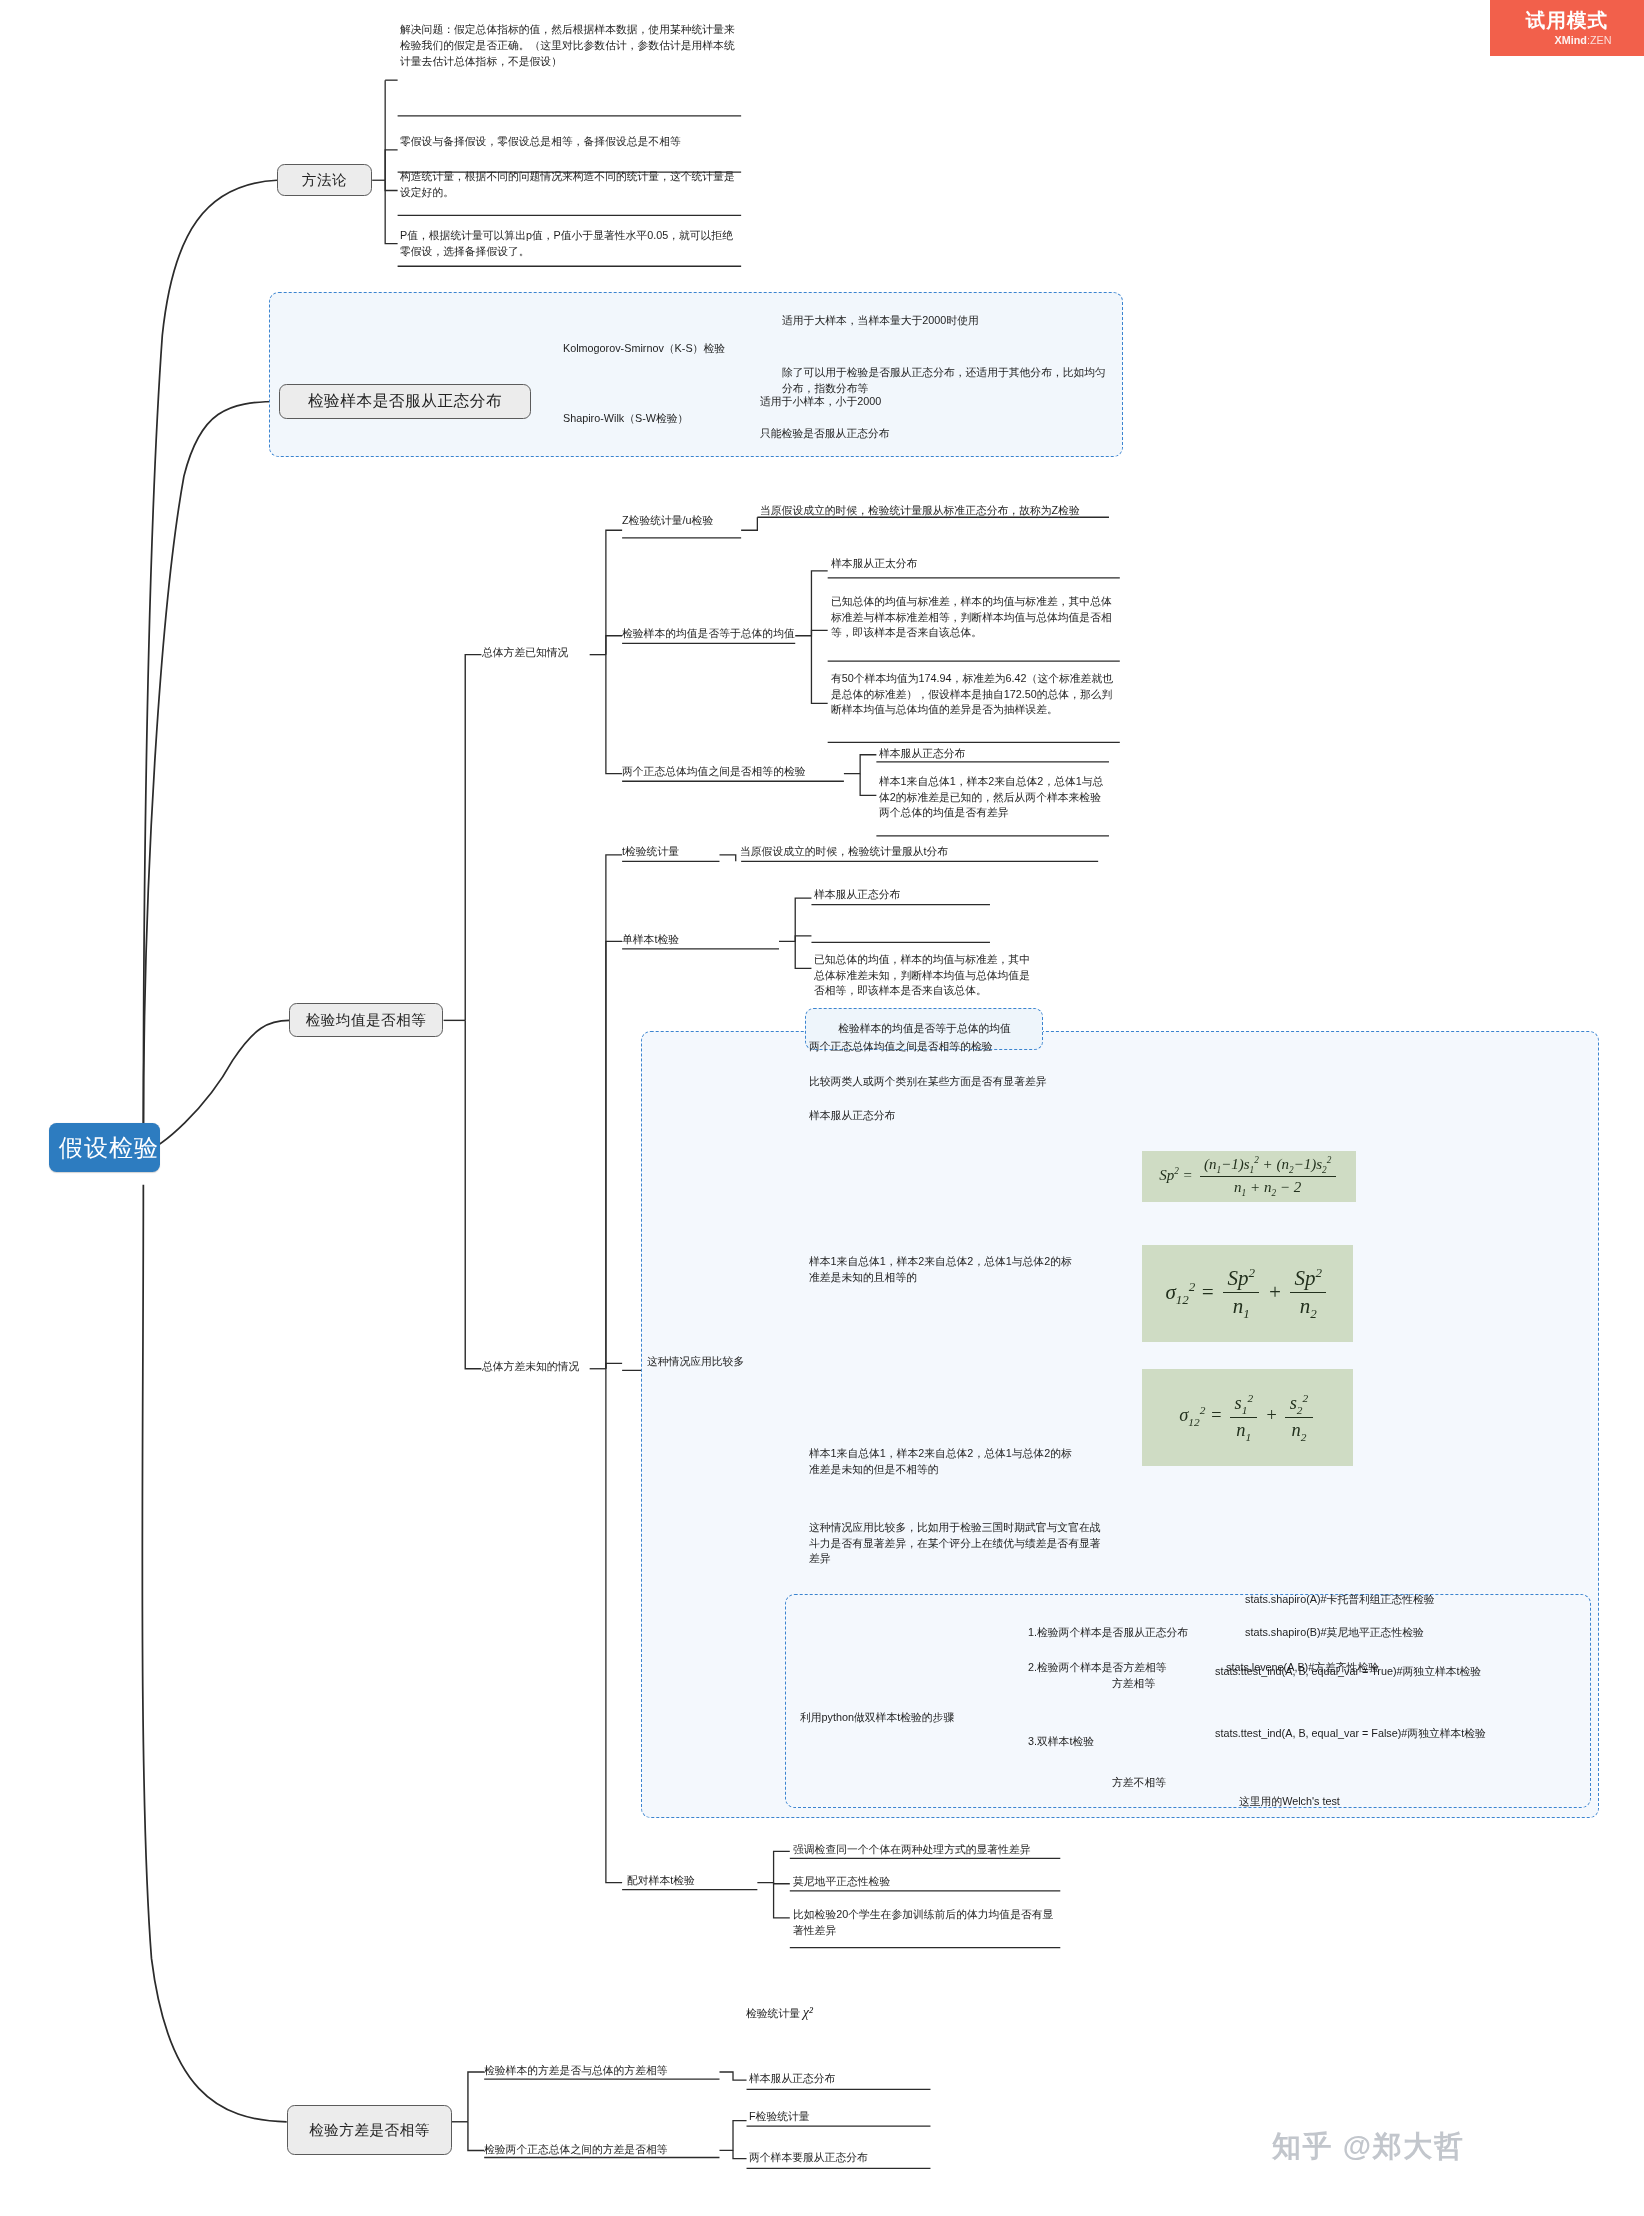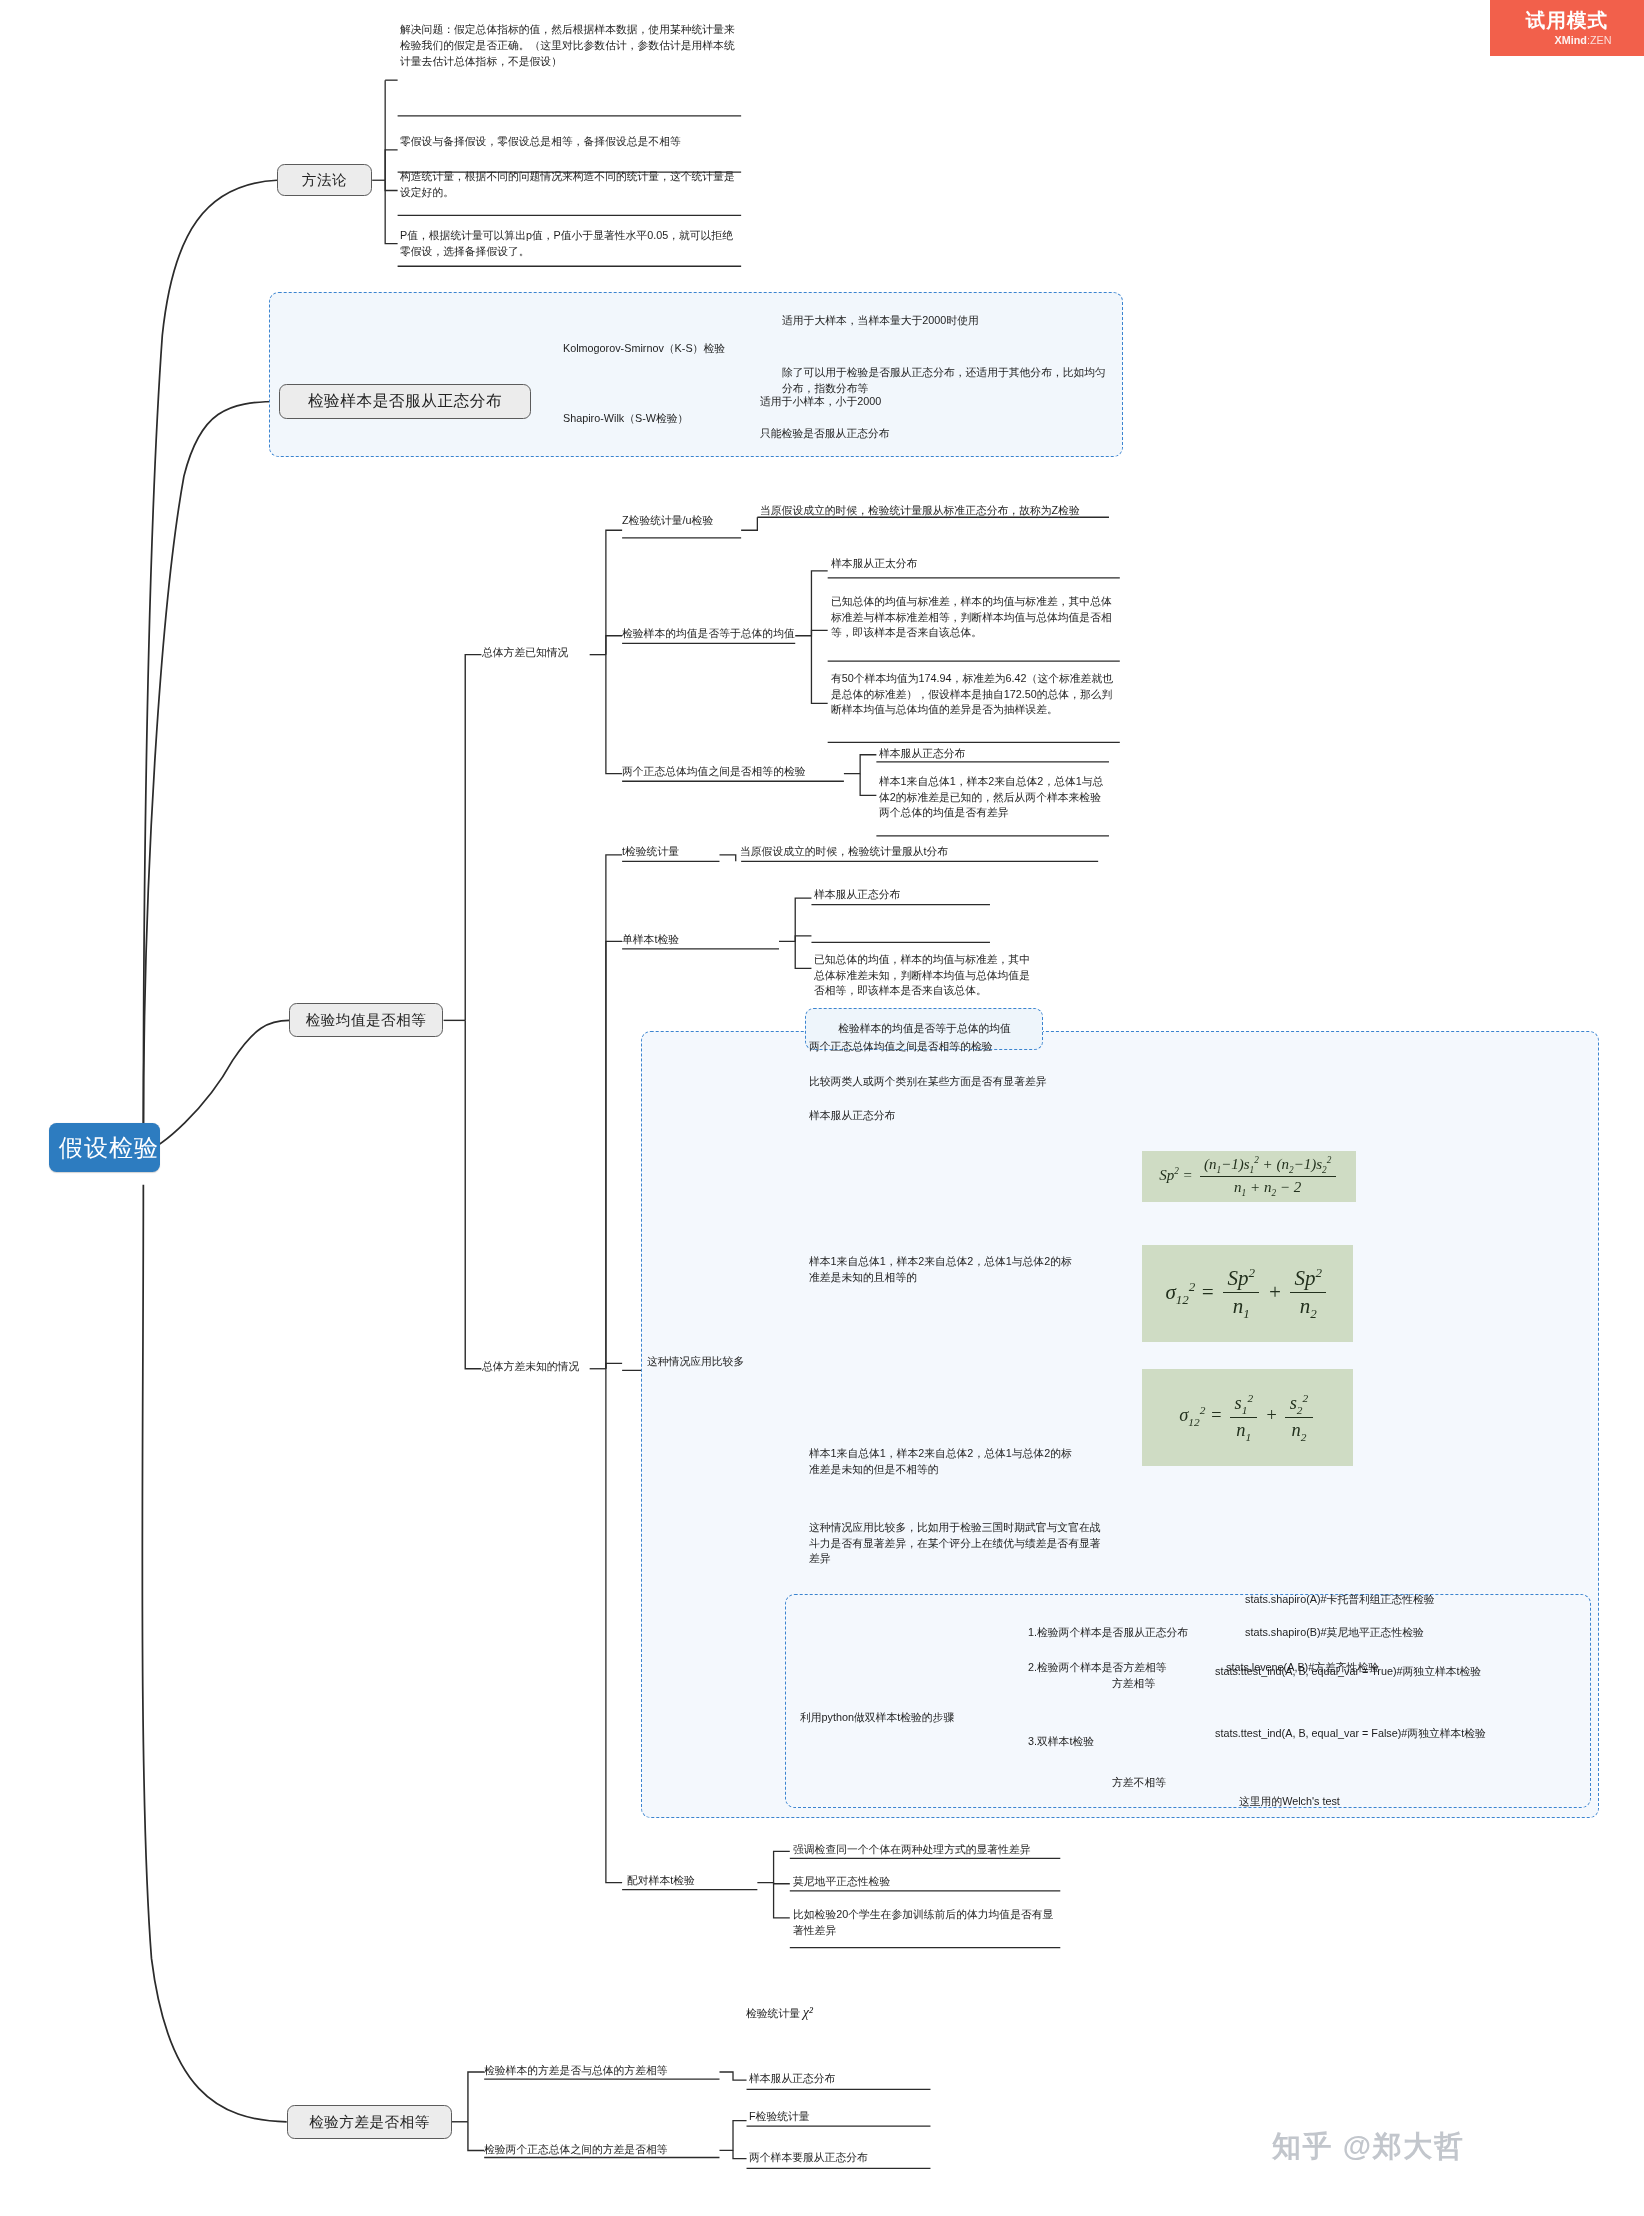--- a/index.html
+++ b/index.html
@@ -534,21 +534,21 @@
   </div>
   <div class="node lbl wrap" style="left:793px; top:1907px; width:271px;">
     <span>比如检验20个学生在参加训练前后的体力均值是否有显著性差异</span>
   </div>
 
   <div class="chi-note" style="left:746px; top:2005px;">
     <span>检验统计量</span>
     <i>χ²</i>
   </div>
 
-  <div class="node branch" style="left:287px; top:2105px; width:165px; height:34px;">
+  <div class="node branch" style="left:287px; top:2105px; width:165px; height:50px;">
     <span>检验方差是否相等</span>
   </div>
 
   <div class="node lbl" style="left:484px; top:2063px;">
     <span>检验样本的方差是否与总体的方差相等</span>
   </div>
   <div class="node lbl" style="left:749px; top:2071px;">
     <span>样本服从正态分布</span>
   </div>
 

